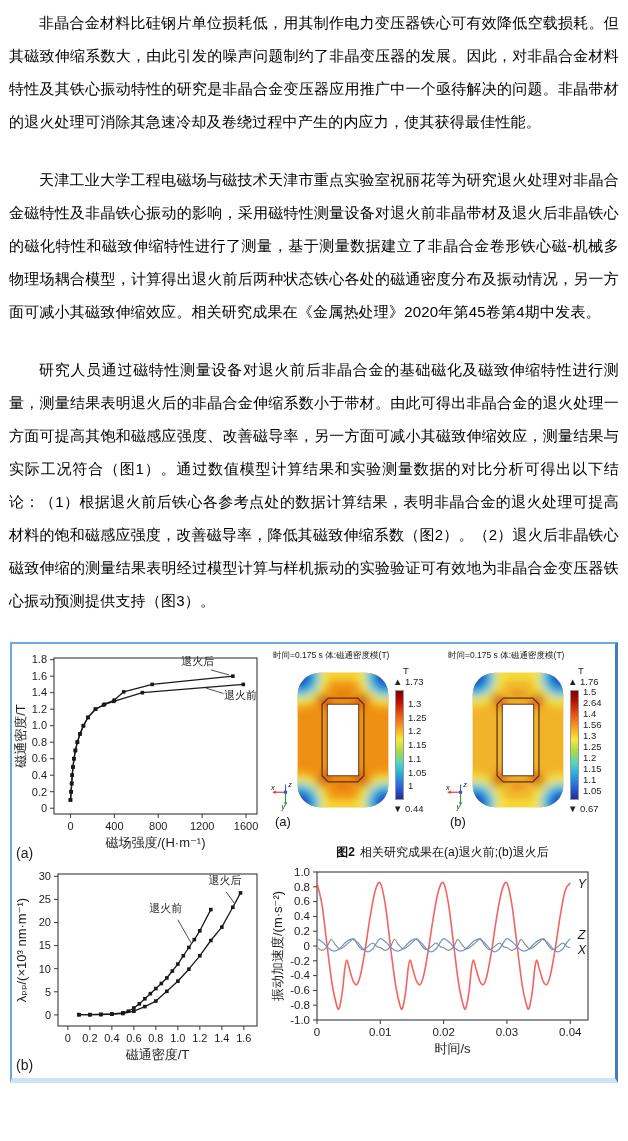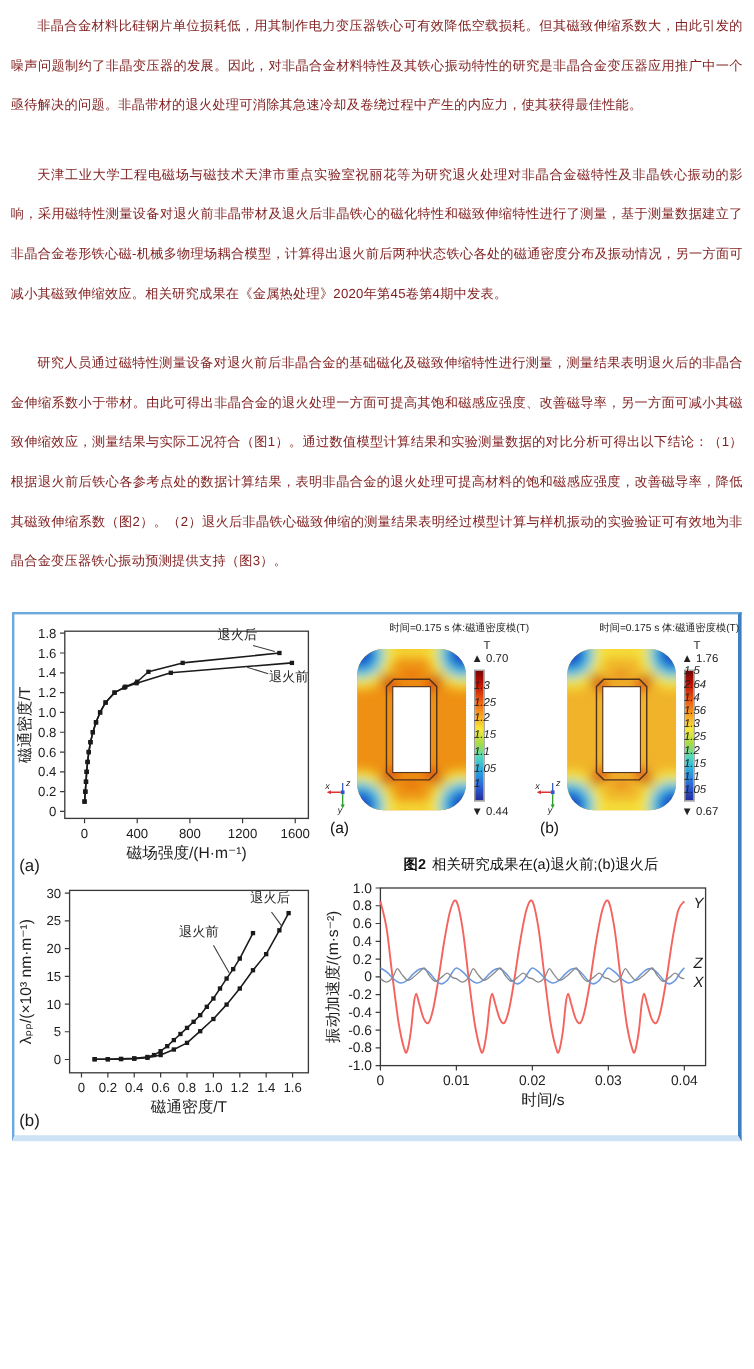--- a/index.html
+++ b/index.html
@@ -1,53 +1,53 @@
 <!DOCTYPE html>
 <html><head>
 <meta charset="utf-8">
 <style>
   html,body{margin:0;padding:0;background:#fff;}
   body{width:628px;font-family:"Liberation Sans","DejaVu Sans",sans-serif;}
   .page{width:628px;min-height:1141px;box-sizing:border-box;padding:6px 9px 0 9px;background:#fff;}
 
   
   .para{
-    font-size:11px;line-height:33px;color:#7f1d1d;text-align:justify;
+    font-size:15px;line-height:33px;color:#000000;text-align:justify;
     text-indent:2em;margin:0 0 25px 0;letter-spacing:0.2px;
   }
 
   
   .figure-box{
     position:relative;margin:1px 1px 0 1px;background:#fff;
     border-top:2px solid #6ca9df;border-left:2px solid #6ca9df;
     border-right:3px solid #3e7fc1;border-bottom:5px solid #cfe3f6;
   }
   .fig-grid{display:grid;grid-template-columns:253px 1fr;column-gap:2px;row-gap:2px;padding:4px 4px 4px 2px;}
   .cell{position:relative;}
   .chart-svg{display:block;}
 
   
   .hm-cell{display:flex;flex-direction:column;}
   .hm-row{display:flex;justify-content:space-between;padding:2px 0 0 4px;}
   .hm-unit{position:relative;width:168px;}
-  .hm-title{font-size:8.5px;color:#222;text-align:right;white-space:nowrap;margin-bottom:3px;}
+  .hm-title{font-size:8.5px;color:#222;text-align:left;white-space:nowrap;margin-bottom:3px;}
   .hm-body{position:relative;display:flex;align-items:center;padding-left:22px;}
   .triad{position:absolute;left:-2px;bottom:2px;}
   .core{display:block;}
   .hm-plabel{position:absolute;left:2px;bottom:-15px;font-size:13px;color:#111;}
   .cbar{width:48px;margin-left:2px;font-size:9px;color:#222;}
   .cb-unit{text-align:left;padding-left:10px;font-size:9.5px;}
   .cb-max,.cb-min{white-space:nowrap;font-size:9.5px;}
   .cb-wrap{position:relative;width:48px;margin:3px 0;}
   .cb-bar{
     position:absolute;left:2px;top:0;width:9px;height:100%;
     border:1px solid #999;box-sizing:border-box;
     background:linear-gradient(to bottom,#7a0403 0%,#b80d02 9%,#e84e0f 21%,#f99a1c 33%,#f7e93c 45%,#a8dc44 56%,#4fd6c0 67%,#2aa8e0 77%,#2b62d9 89%,#232a99 100%);
   }
-  .cbt{position:absolute;left:2px;line-height:11px;font-size:9.5px;font-style:italic;}
+  .cbt{position:absolute;left:15px;line-height:11px;font-size:9.5px;}
 
   
   .caption{font-size:12px;color:#111;white-space:nowrap;}
   .caption b{margin-right:5px;margin-top:11px;}
   .cap-center{text-align:center;margin-top:auto;padding-bottom:1px;}
 
   .chartC-cell{display:flex;flex-direction:column;align-items:center;}
 </style>
 </head>
 <body>
@@ -191,21 +191,21 @@
                       <circle cx="80" cy="129" r="3.5" fill="#9c1004"></circle>
                       <ellipse cx="55" cy="28" rx="7" ry="3" fill="#d9350e" opacity="0.55"></ellipse>
                       <ellipse cx="55" cy="132" rx="7" ry="3" fill="#d9350e" opacity="0.55"></ellipse>
                     </g>
   </g>
   <path d="M38,32 L72,32 L79,39 L79,121 L72,128 L38,128 L31,121 L31,39 Z" fill="none" stroke="#53341c" stroke-width="1.4"></path>
   <rect x="37" y="39" width="36" height="82" fill="#ffffff" stroke="#53341c" stroke-width="1.1"></rect>
                 </svg>
               <div id="cbar0" class="cbar">
                   <div class="cb-unit">T</div>
-                  <div class="cb-max">▲ 0.70</div>
+                  <div class="cb-max">▲ 1.73</div>
                   <div class="cb-wrap" style="height:110px">
                     <div class="cb-bar"></div>
                     <span class="cbt" style="top:7.8px">1.3</span>
                     <span class="cbt" style="top:21.5px">1.25</span>
                     <span class="cbt" style="top:35.3px">1.2</span>
                     <span class="cbt" style="top:49.0px">1.15</span>
                     <span class="cbt" style="top:62.7px">1.1</span>
                     <span class="cbt" style="top:76.5px">1.05</span>
                     <span class="cbt" style="top:90.2px">1</span>
                   </div>

